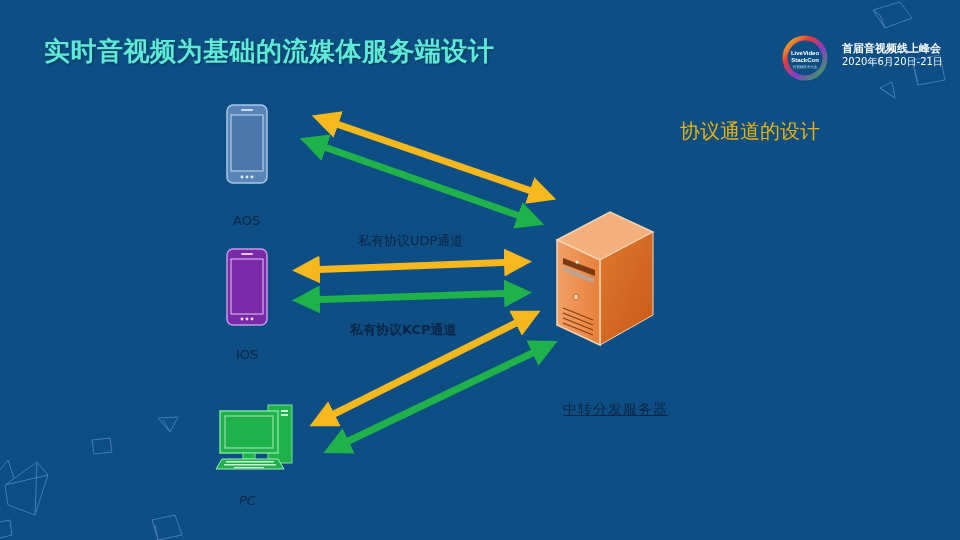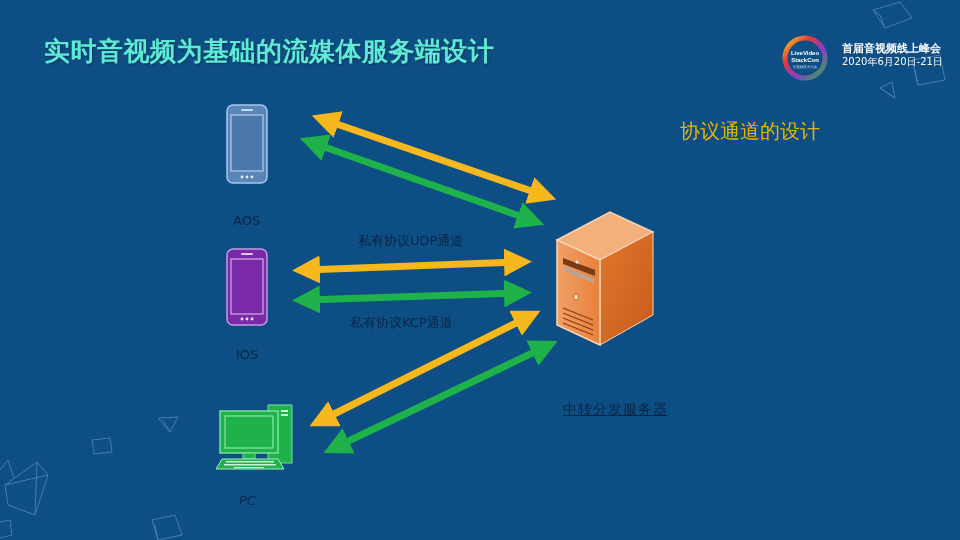--- a/index.html
+++ b/index.html
@@ -76,21 +76,21 @@
 
     <line x1="306" y1="270" x2="518" y2="262" stroke="#f6b81c" marker-start="url(#ay)" marker-end="url(#ay)"></line>
     <line x1="306" y1="300" x2="518" y2="293" stroke="#1fb14a" marker-start="url(#ag)" marker-end="url(#ag)"></line>
 
     <line x1="322" y1="420" x2="528" y2="317" stroke="#f6b81c" marker-start="url(#ay)" marker-end="url(#ay)"></line>
     <line x1="336" y1="447" x2="545" y2="347" stroke="#1fb14a" marker-start="url(#ag)" marker-end="url(#ag)"></line>
   </g>
 </svg>
 
 <div class="abs label" style="left:330px; top:232px;margin-left:28px;">私有协议UDP通道</div>
-<div class="abs label" style="left:350px; top:314px;">私有协议KCP通道</div>
+<div class="abs label" style="left:350px; top:321px;font-weight:bold;">私有协议KCP通道</div>
 
 <svg class="abs" style="left:226px; top:104px;" width="42" height="80" viewBox="0 0 42 80">
   <rect x="1" y="1" width="40" height="78" rx="6" fill="#5a85b8" stroke="#a8c6e8" stroke-width="1.5"></rect>
   <rect x="5" y="11" width="32" height="56" fill="#4b78ad" stroke="#c6dcf4" stroke-width="1"></rect>
   <rect x="15" y="5" width="12" height="2" rx="1" fill="#c6dcf4"></rect>
   <circle cx="16" cy="73" r="1.4" fill="#e0ecf8"></circle>
     <circle cx="21" cy="73" r="1.4" fill="#e0ecf8"></circle>
     <circle cx="26" cy="73" r="1.4" fill="#e0ecf8"></circle>
 </svg>
 <div class="abs device-label" style="left:233px; top:205px;margin-top:8px;">AOS</div>

